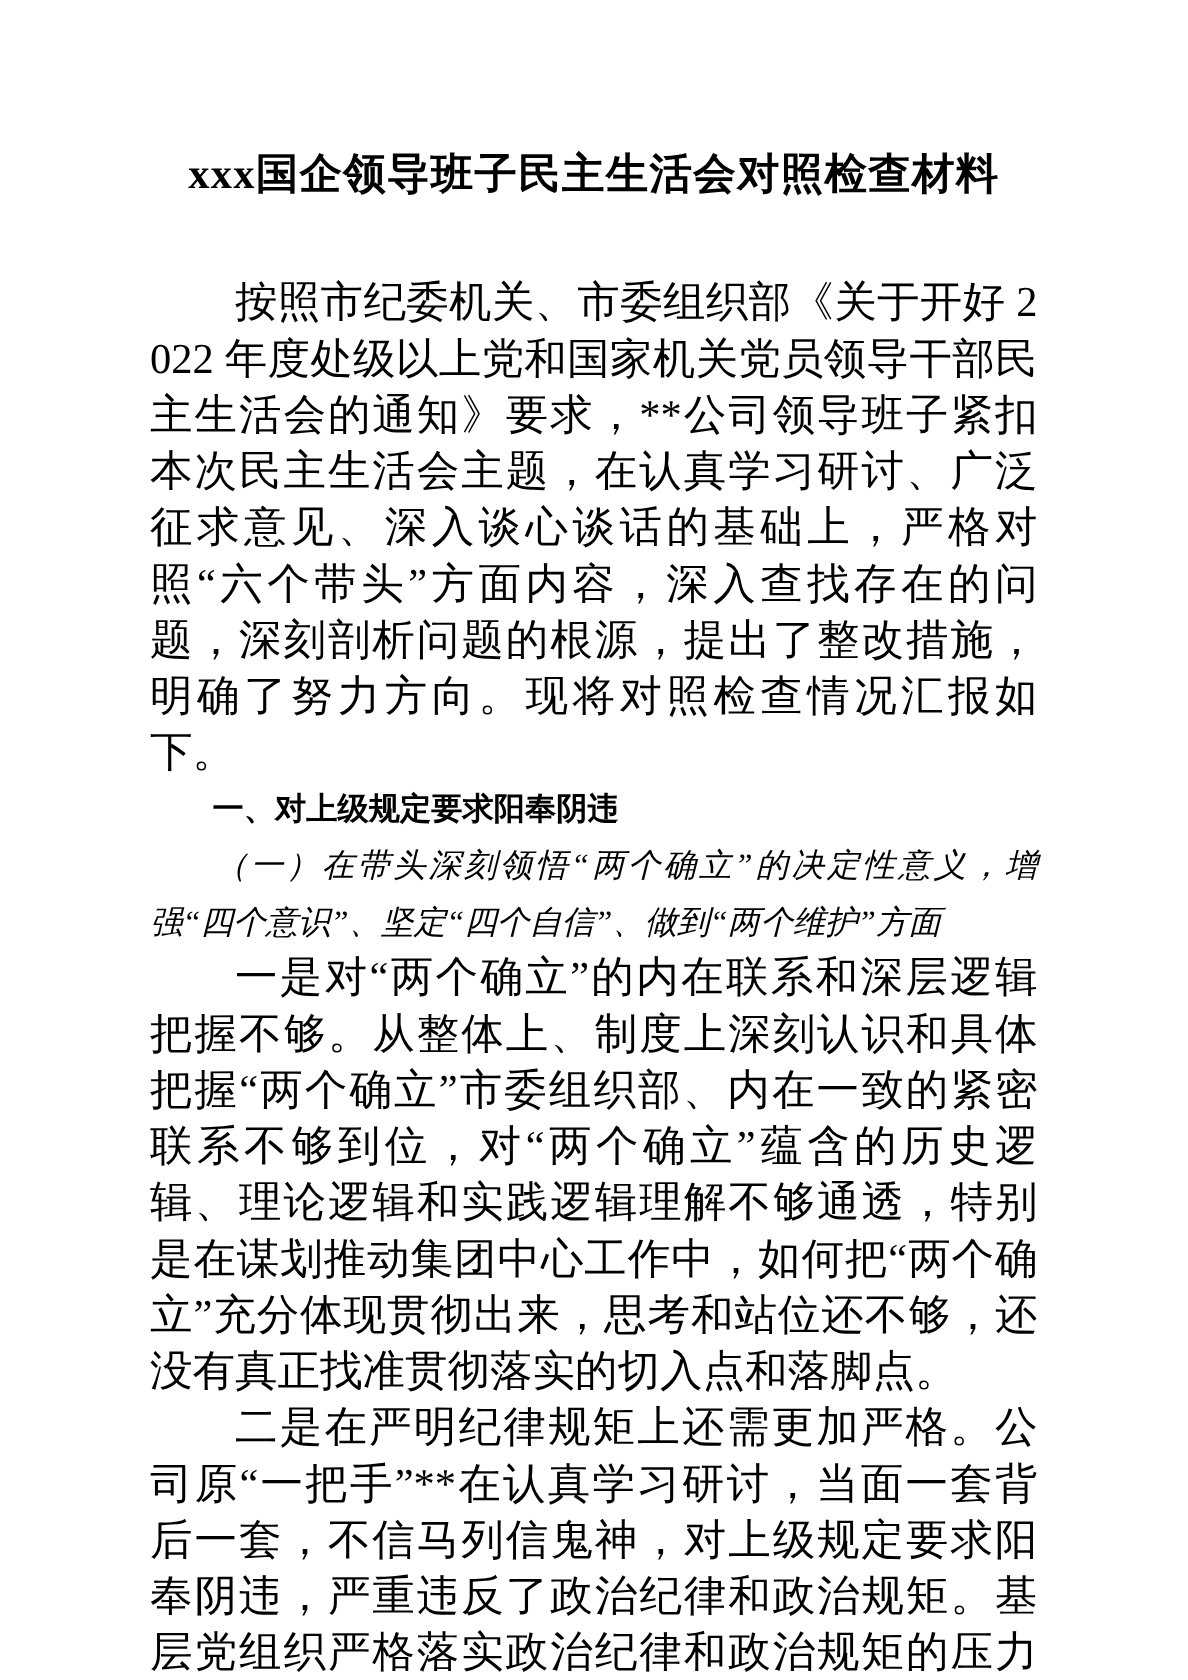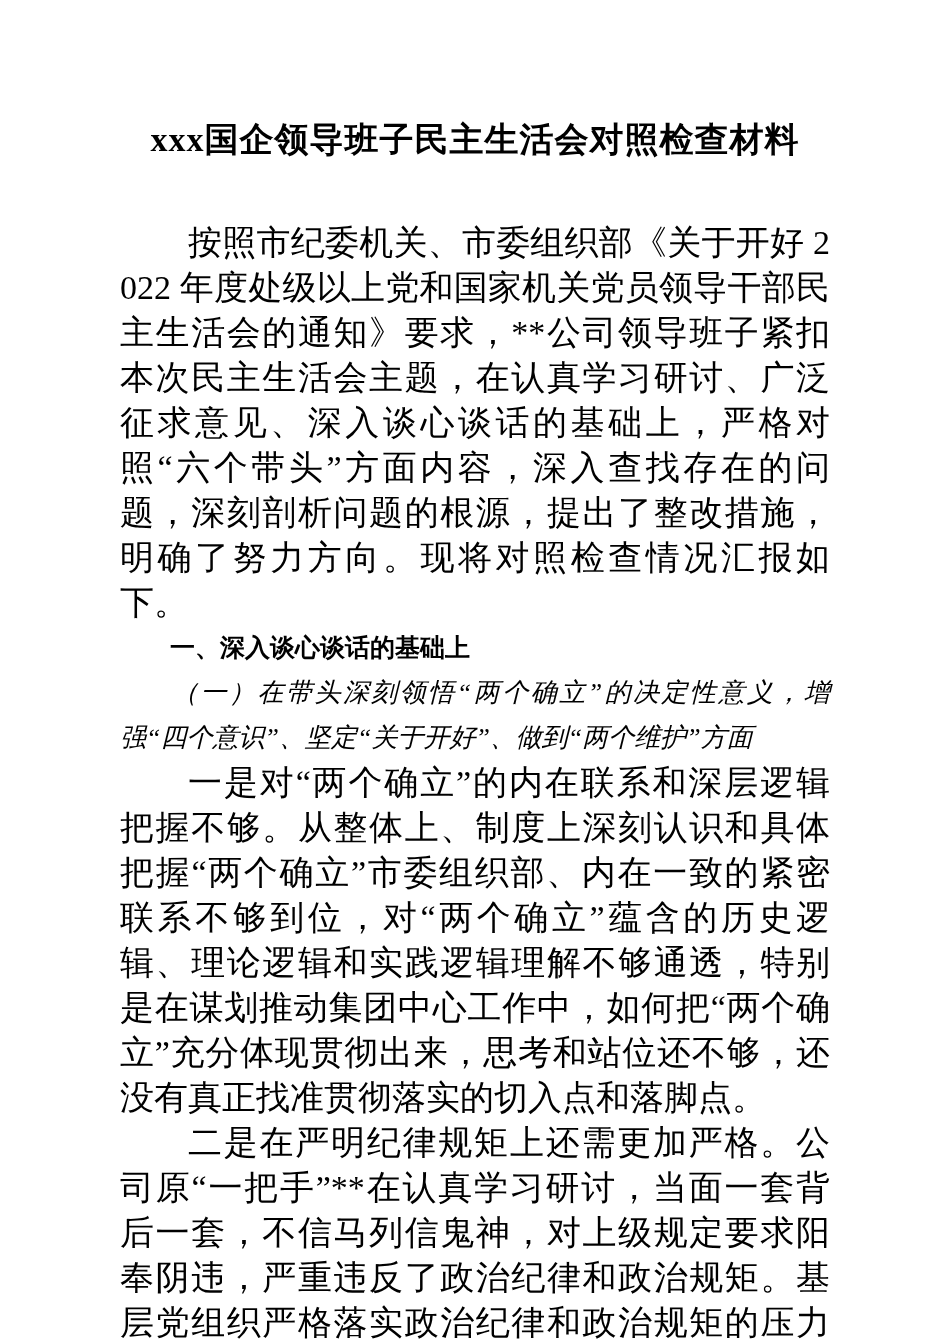--- a/index.html
+++ b/index.html
@@ -55,20 +55,20 @@
   }
 </style>
 </head>
 <body>
 
 <div class="page">
   <h1 class="doc-title">xxx国企领导班子民主生活会对照检查材料</h1>
 
   <p class="para">按照市纪委机关、市委组织部《关于开好 2022 年度处级以上党和国家机关党员领导干部民主生活会的通知》要求，**公司领导班子紧扣本次民主生活会主题，在认真学习研讨、广泛征求意见、深入谈心谈话的基础上，严格对照“六个带头”方面内容，深入查找存在的问题，深刻剖析问题的根源，提出了整改措施，明确了努力方向。现将对照检查情况汇报如下。</p>
 
-  <h2 class="section-heading">一、深入谈心谈话的基础上</h2>
+  <h2 class="section-heading">一、对上级规定要求阳奉阴违</h2>
 
-  <p class="sub-heading">（一）在带头深刻领悟“两个确立”的决定性意义，增强“四个意识”、坚定“关于开好”、做到“两个维护”方面</p>
+  <p class="sub-heading">（一）在带头深刻领悟“两个确立”的决定性意义，增强“四个意识”、坚定“四个自信”、做到“两个维护”方面</p>
 
   <p class="para">一是对“两个确立”的内在联系和深层逻辑把握不够。从整体上、制度上深刻认识和具体把握“两个确立”市委组织部、内在一致的紧密联系不够到位，对“两个确立”蕴含的历史逻辑、理论逻辑和实践逻辑理解不够通透，特别是在谋划推动集团中心工作中，如何把“两个确立”充分体现贯彻出来，思考和站位还不够，还没有真正找准贯彻落实的切入点和落脚点。</p>
 
   <p class="para">二是在严明纪律规矩上还需更加严格。公司原“一把手”**在认真学习研讨，当面一套背后一套，不信马列信鬼神，对上级规定要求阳奉阴违，严重违反了政治纪律和政治规矩。基层党组织严格落实政治纪律和政治规矩的压力传导尚未到底到边，有的党组织纪律和规矩意识不强，重大事件和重大事项报告不及时、不主动，少数党员干部对政治规矩缺乏敬畏。</p>
 </div>
 
 </body></html>

